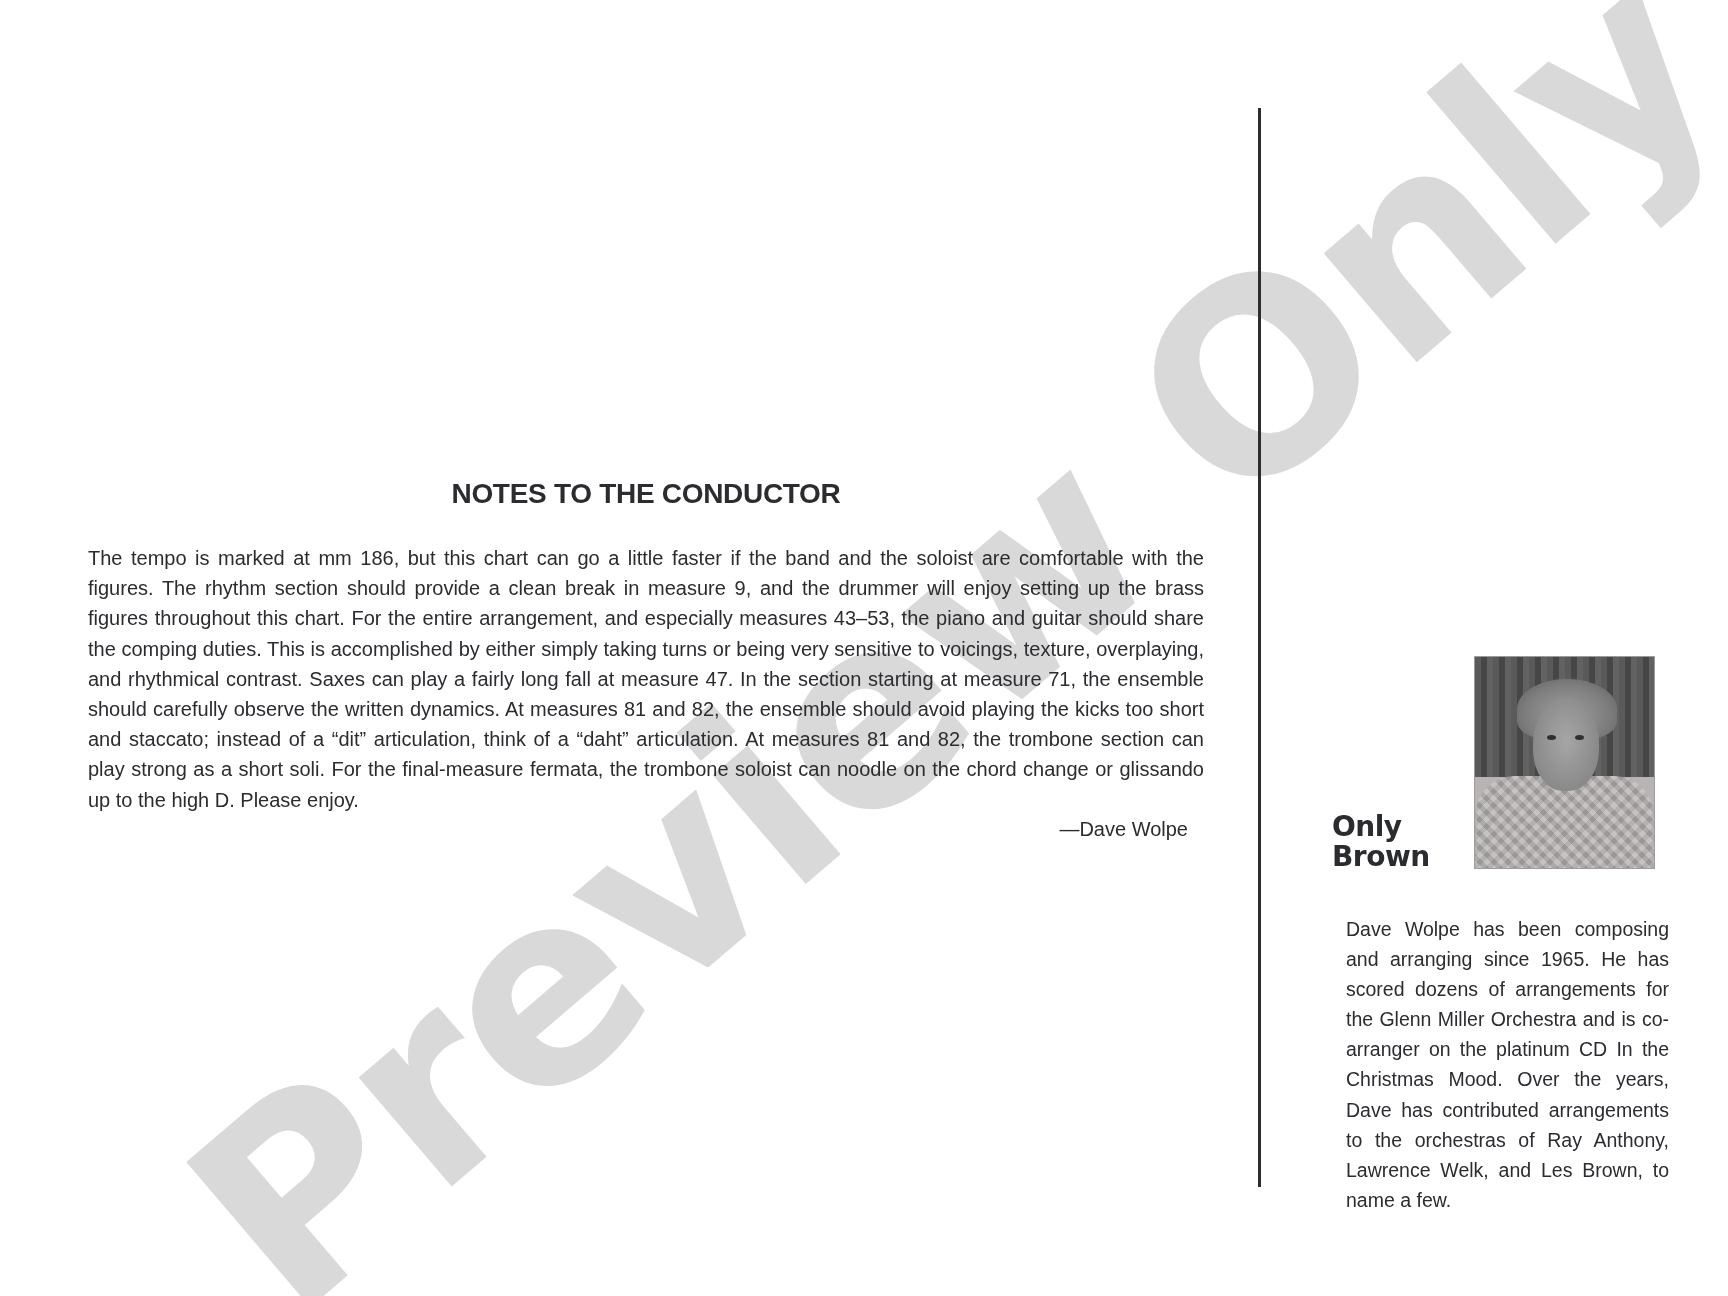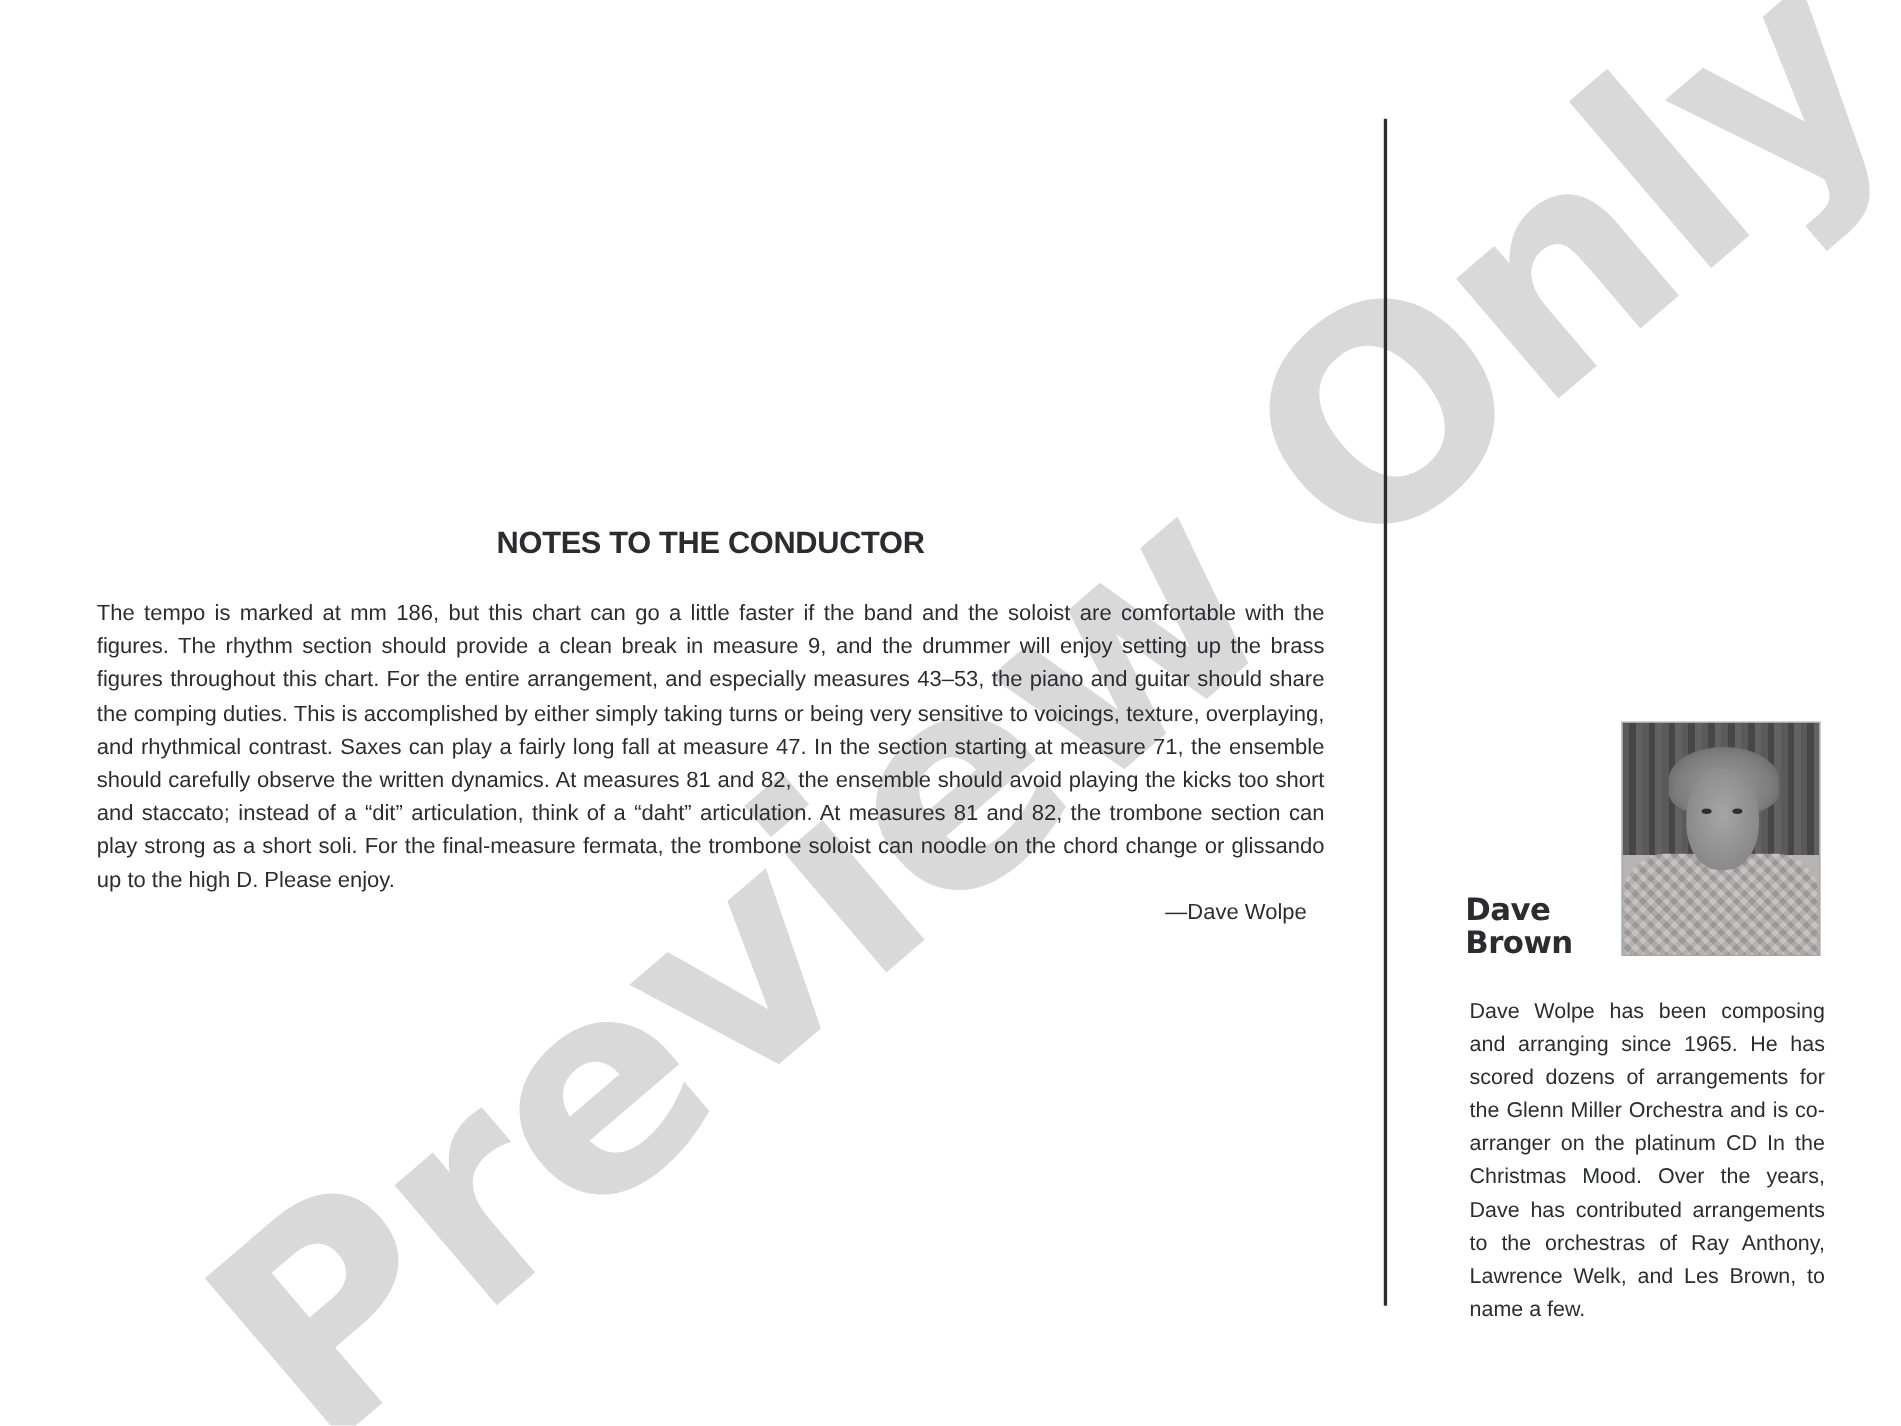--- a/index.html
+++ b/index.html
@@ -103,21 +103,21 @@
     color: #2b2c30;
     margin: 0;
     width: 120px;
   }
   .bio-text {
     position: absolute;
     left: 1332px; width: 323px; top: 900px;
     font-size: 19.5px;
     line-height: 30.1px;
     text-align: justify;
-    margin: 4px;
+    margin: 14px;
     color: #2b2c30;
   }
 </style>
 </head>
 <body>
 
 <div class="watermark">Preview Only</div>
 
 <div class="content">
   <section>
@@ -130,18 +130,18 @@
 
   <aside>
     <div class="photo" title="Portrait photo of Dave Wolpe">
       <div class="shirt"></div>
       <div class="hair"></div>
       <div class="face"></div>
       <div class="eye" style="left:72px"></div>
       <div class="eye" style="left:100px"></div>
     </div>
     <h2 class="bio-name">
-      <span>Dave</span><br>
+      <span>Only</span><br>
       <span>Brown</span>
     </h2>
     <p class="bio-text">Dave Wolpe has been composing and arranging since 1965. He has scored dozens of arrangements for the Glenn Miller Orchestra and is co-arranger on the platinum CD In the Christmas Mood. Over the years, Dave has contributed arrangements to the orchestras of Ray Anthony, Lawrence Welk, and Les Brown, to name a few.</p>
   </aside>
 </div>
 
 </body></html>

